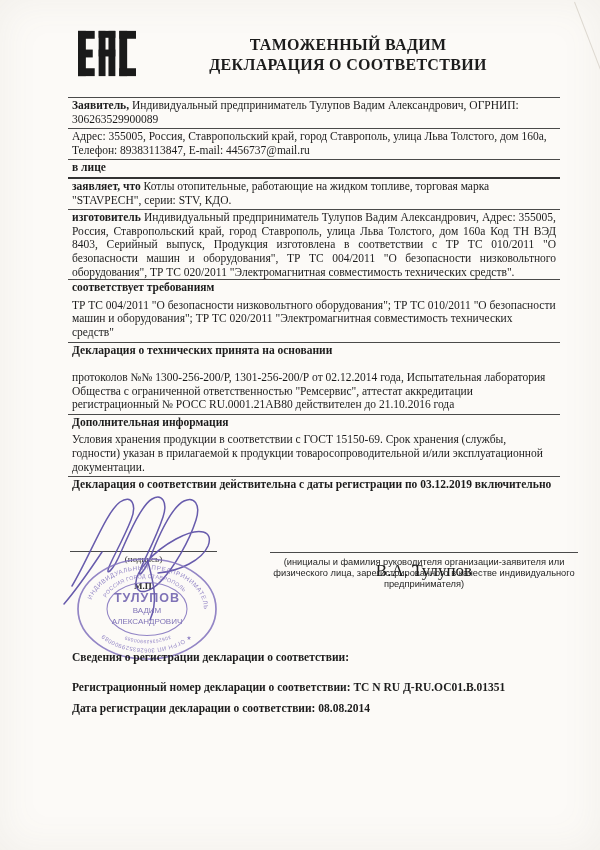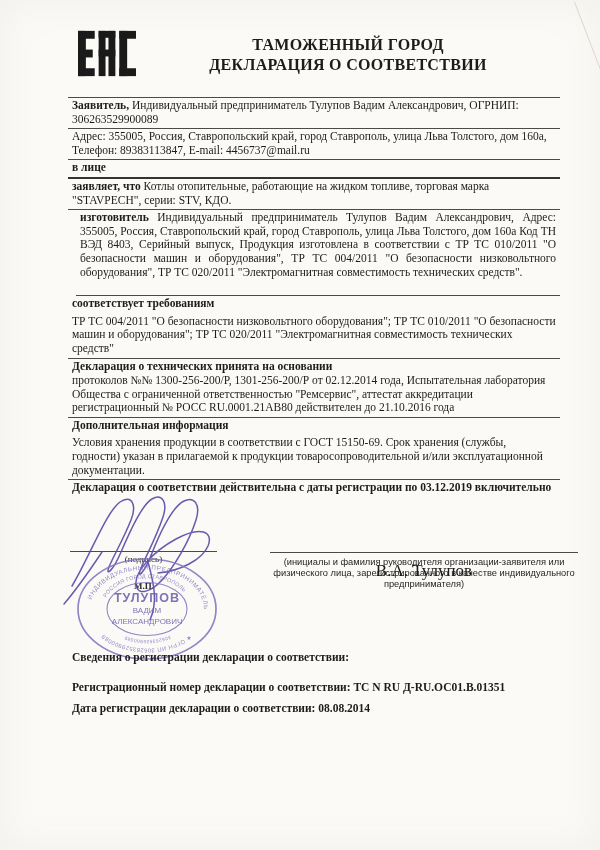--- a/index.html
+++ b/index.html
@@ -19,25 +19,25 @@
   
   .hdr-wrap{position:absolute;left:68px;top:30px;width:492px;display:flex;align-items:flex-start;}
   .eac{margin-left:10px;flex:0 0 auto;}
   .title-block{flex:1;text-align:center;margin-top:5px;font-weight:bold;
     font-size:16px;line-height:20px;letter-spacing:.3px;}
   
   .doc-table{position:absolute;left:68px;top:97px;width:492px;border-top:1px solid var(--rule);}
   .row{border-bottom:1px solid var(--rule);padding:1px 4px 2px 4px;}
   .row.thick{border-bottom-width:2px;border-bottom-color:#333;}
   .row.justify{text-align:justify;}
-  .row.pad-b{padding-bottom:16px;margin-left:8px;}
+  .row.pad-b{padding-bottom:0;}
   .row.last{border-bottom:none;padding-bottom:4px;}
   .row b{font-weight:bold;}
   .sec-hdr{font-weight:bold;}
-  .para{margin-top:1px;}
+  .para{margin-top:14px;}
   .para.tight{margin-top:4px;}
   
   .sig-line{position:absolute;height:1px;background:var(--rule);}
   .sig-line.left{left:70px;top:551px;width:147px;}
   .sig-line.right{left:270px;top:552px;width:308px;}
   .podpis{position:absolute;left:70px;top:554px;width:147px;text-align:center;
     font-size:9px;line-height:10px;}
   .mp{position:absolute;left:134px;top:580px;font-size:9px;font-weight:bold;color:#2a2a2a;}
   .head-name{position:absolute;left:270px;top:564px;width:308px;text-align:center;font-size:17px;}
   .head-caption{position:absolute;left:258px;top:557px;width:332px;text-align:center;
@@ -68,21 +68,21 @@
         <rect x="21" y="0" width="7" height="46"></rect>
           <rect x="31" y="0" width="7" height="46"></rect>
         <rect x="21" y="0" width="17" height="7"></rect>
           <rect x="21" y="19" width="17" height="7"></rect>
         <rect x="42" y="0" width="8" height="46"></rect>
           <rect x="42" y="0" width="17" height="8"></rect>
         <rect x="42" y="38" width="17" height="8"></rect>
       </g>
     </svg>
     <div class="title-block">
-      <div>ТАМОЖЕННЫЙ ГОРОД</div>
+      <div>ТАМОЖЕННЫЙ ВАДИМ</div>
       <div>ДЕКЛАРАЦИЯ О СООТВЕТСТВИИ</div>
     </div>
   </div>
 
   <div class="doc-table">
     <div class="row">
       <b>Заявитель,</b>
       <span>Индивидуальный предприниматель Тулупов Вадим Александрович, ОГРНИП:</span>
       <div>306263529900089</div>
     </div>

